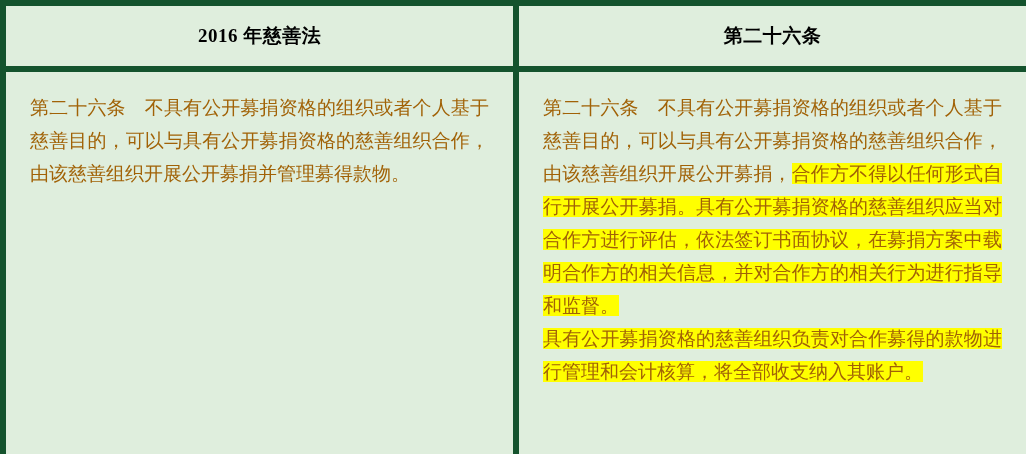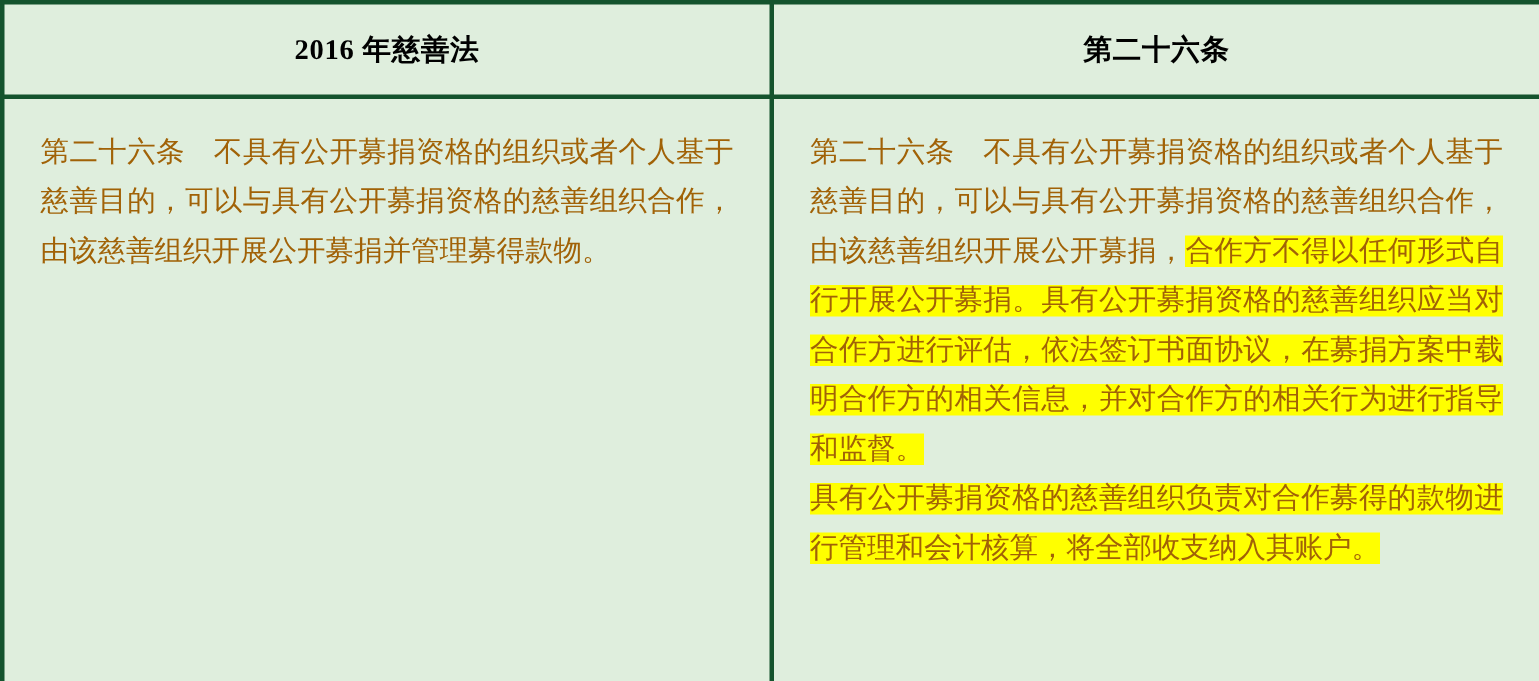--- a/index.html
+++ b/index.html
@@ -21,21 +21,21 @@
   table.compare {
     width: 1026px;
     border-collapse: collapse;
     table-layout: fixed;
     background: #dfeedd;
   }
   table.compare col.c1 { width: 513px; }
   table.compare col.c2 { width: 513px; }
   table.compare th,
   table.compare td {
-    border: 3px solid #14532d;
+    border: 6px solid #14532d;
     background: #dfeedd;
     vertical-align: top;
     padding: 12px;
   }
   table.compare th {
     height: 36px;
     text-align: center;
     vertical-align: middle;
     font-weight: bold;
     font-size: 19px;

